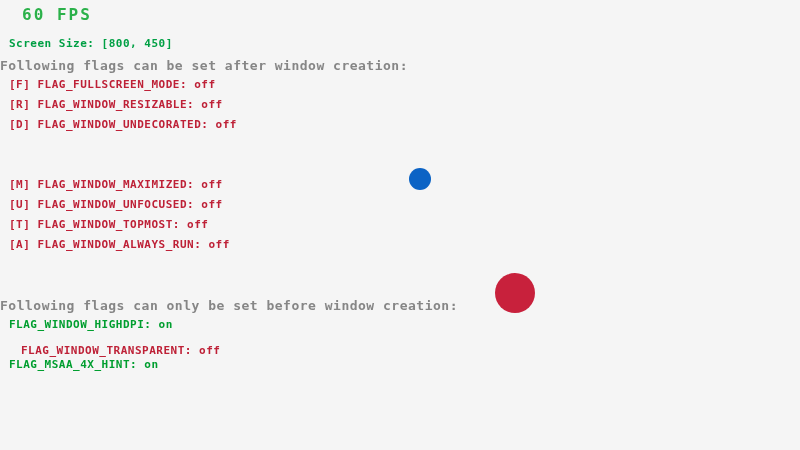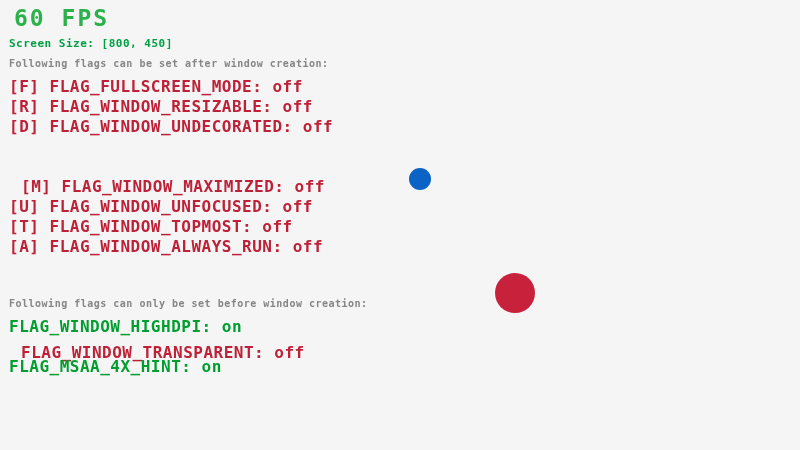--- a/index.html
+++ b/index.html
@@ -24,41 +24,41 @@
 
   
   .txt {
     position: absolute;
     white-space: pre;
     letter-spacing: 0.5px;
     font-weight: bold;
     line-height: 1;
   }
   .fps {
-    left: 14px;
+    left: 22px;
     top: 7px;
-    font-size: 23px;
+    font-size: 16px;
     letter-spacing: 2px;
     color: #2bb14a;
   }
   .screensize {
     left: 9px;
     top: 38px;
     font-size: 11px;
     color: #00a044;
     text-align: center;
   }
   .section-head {
-    left: 9px;
-    font-size: 10px;
+    left: 0;
+    font-size: 13px;
     color: #868686;
   }
   .flagline {
     left: 9px;
-    font-size: 16px;
+    font-size: 11px;
   }
   .flag-off { color: #be2137; }
   .flag-on  { color: #009e2f; }
 
   
   .circle {
     position: absolute;
     border-radius: 50%;
   }
   #circle-blue {
@@ -83,21 +83,21 @@
 
   <div class="txt fps" style="color: rgb(43, 177, 74);">60 FPS</div>
 
   <div class="txt screensize" style="color: rgb(0, 160, 68);">Screen Size: [800, 450]</div>
 
   <div class="txt section-head" style="top: 59px; color: rgb(134, 134, 134);">Following flags can be set after window creation:</div>
 
   <div class="txt flagline flag-off" style="top: 79px; color: rgb(190, 33, 55);">[F] FLAG_FULLSCREEN_MODE: off</div>
   <div class="txt flagline flag-off" style="top: 119px; color: rgb(190, 33, 55);">[D] FLAG_WINDOW_UNDECORATED: off</div>
   <div class="txt flagline flag-off" style="top: 99px; color: rgb(190, 33, 55);">[R] FLAG_WINDOW_RESIZABLE: off</div>
-  <div class="txt flagline flag-off" style="top: 179px; color: rgb(190, 33, 55); margin-left: 12px;">[M] FLAG_WINDOW_MAXIMIZED: off</div>
+  <div class="txt flagline flag-off" style="top: 179px; color: rgb(190, 33, 55);">[M] FLAG_WINDOW_MAXIMIZED: off</div>
   <div class="txt flagline flag-off" style="top: 199px; color: rgb(190, 33, 55);">[U] FLAG_WINDOW_UNFOCUSED: off</div>
   <div class="txt flagline flag-off" style="top: 219px; color: rgb(190, 33, 55);">[T] FLAG_WINDOW_TOPMOST: off</div>
   <div class="txt flagline flag-off" style="top: 239px; color: rgb(190, 33, 55);">[A] FLAG_WINDOW_ALWAYS_RUN: off</div>
 
   <div class="txt section-head" style="top: 299px; color: rgb(134, 134, 134);">Following flags can only be set before window creation:</div>
 
   <div class="txt flagline flag-on" style="top: 319px; color: rgb(0, 158, 47);">FLAG_WINDOW_HIGHDPI: on</div>
   <div class="txt flagline flag-off" style="top: 345px; color: rgb(190, 33, 55); margin-left: 12px;">FLAG_WINDOW_TRANSPARENT: off</div>
   <div class="txt flagline flag-on" style="top: 359px; color: rgb(0, 158, 47);">FLAG_MSAA_4X_HINT: on</div>
 

